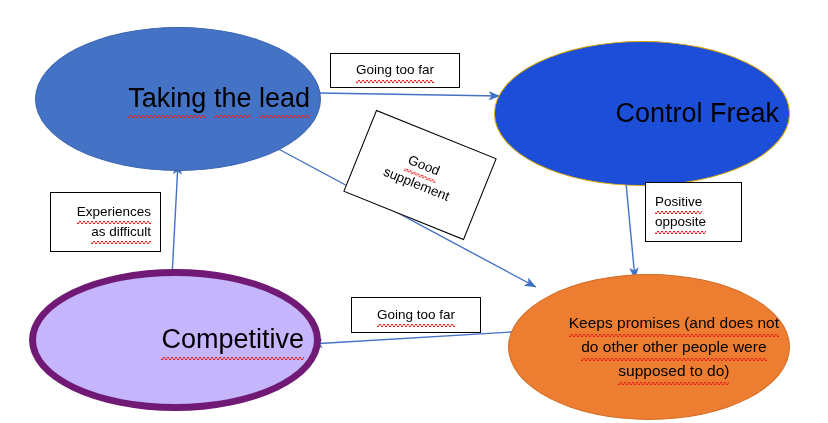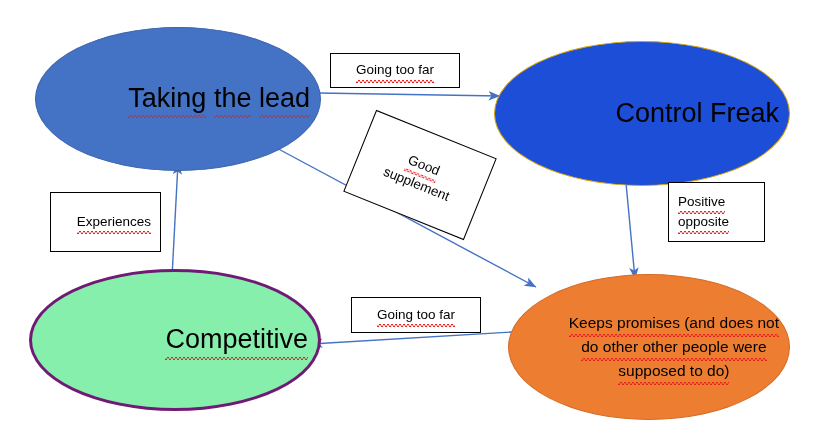--- a/index.html
+++ b/index.html
@@ -49,22 +49,22 @@
 
   #node-control-freak {
     left: 494px; top: 41px; width: 296px; height: 145px;
     background: #1d4ed8;
     border: 1px solid #d9a400;
   }
   #node-control-freak .node-label { font-size: 27px; }
 
   #node-competitive {
     left: 29px; top: 269px; width: 292px; height: 142px;
-    background: #86efac;
-    border: 3px solid #701a75;
+    background: #c4b5fd;
+    border: 7px solid #701a75;
   }
   #node-competitive .node-label { font-size: 27px; }
 
   #node-keeps-promises {
     left: 508px; top: 274px; width: 282px; height: 146px;
     background: #ED7D31;
     border: 1px solid #d26d26;
     text-decoration: underline;
   }
   #node-keeps-promises .node-label { font-size: 15.5px; line-height: 1.55; }
@@ -91,21 +91,21 @@
   #label-going-too-far-bottom {
     left: 351px; top: 297px; width: 130px; height: 36px;
     text-align: center;
     justify-content: center;
   }
   #label-experiences {
     left: 50px; top: 192px; width: 111px; height: 60px;
     text-align: right;
   }
   #label-positive-opposite {
-    left: 668px; top: 182px; width: 97px; height: 60px;
+    left: 645px; top: 182px; width: 97px; height: 60px;
     text-align: left;
   }
   #label-good-supplement {
     left: 355px; top: 131px; width: 130px; height: 88px;
     text-align: center;
     justify-content: center;
     transform: rotate(22deg);
   }
   #label-good-supplement .line { display: block; }
 
@@ -182,20 +182,21 @@
     <span><span class="sp">Going too far</span></span>
   </div>
 
   <div class="edge-label" id="label-good-supplement">
     <span class="line"><span class="sp">Good</span></span>
     <span class="line">supplement</span>
   </div>
 
   <div class="edge-label" id="label-experiences">
     <span><span class="sp">Experiences</span></span>
+    <span><span class="sp">as difficult</span></span>
   </div>
 
   <div class="edge-label" id="label-positive-opposite">
     <span><span class="sp">Positive</span></span>
     <span><span class="sp">opposite</span></span>
   </div>
 
   <div class="edge-label" id="label-going-too-far-bottom">
     <span><span class="sp">Going too far</span></span>
   </div>

